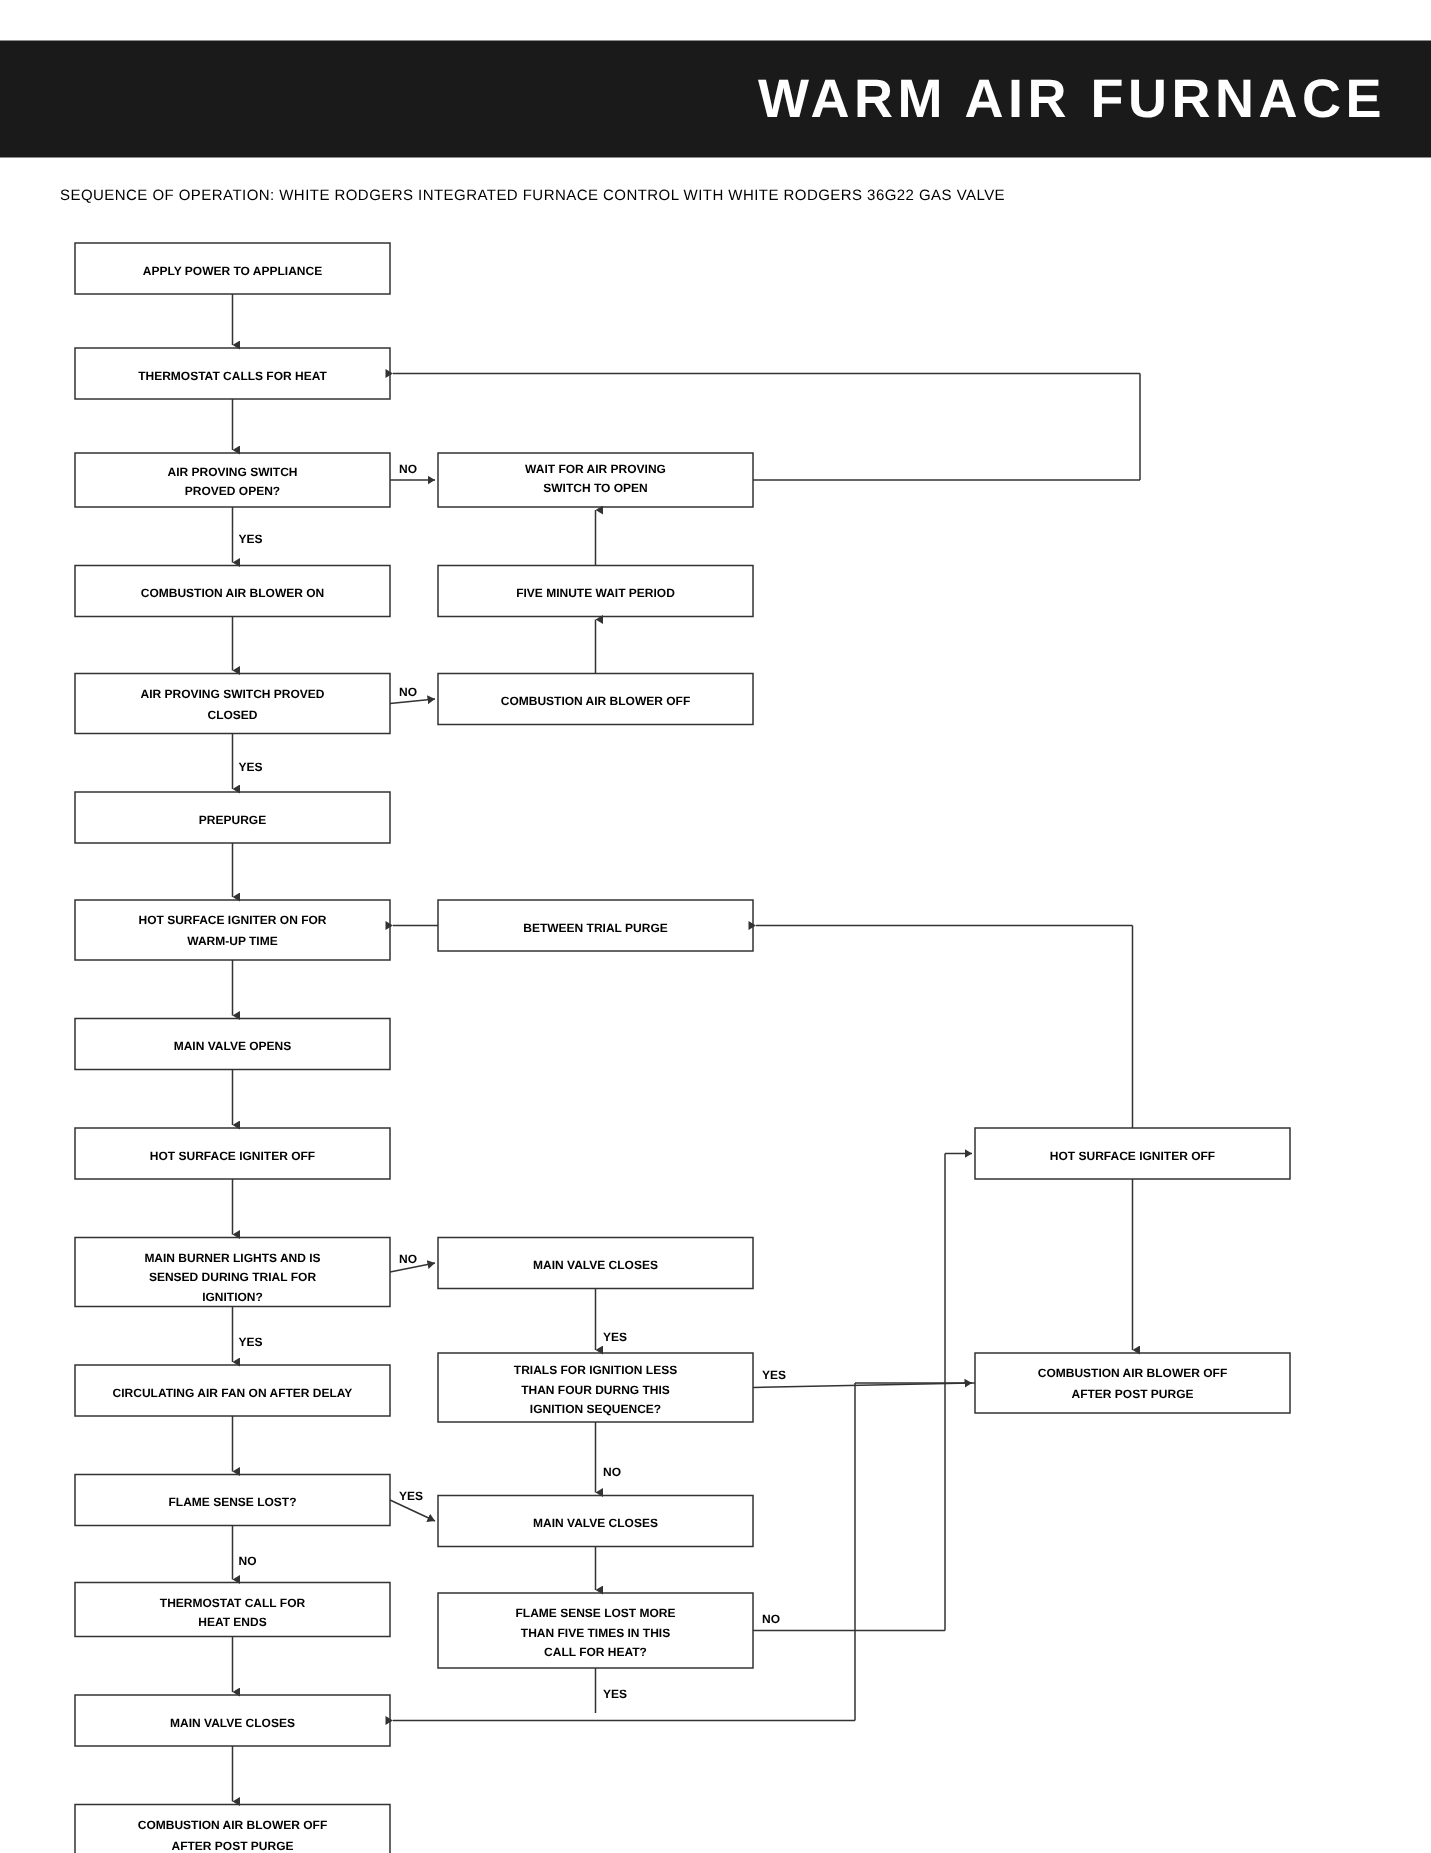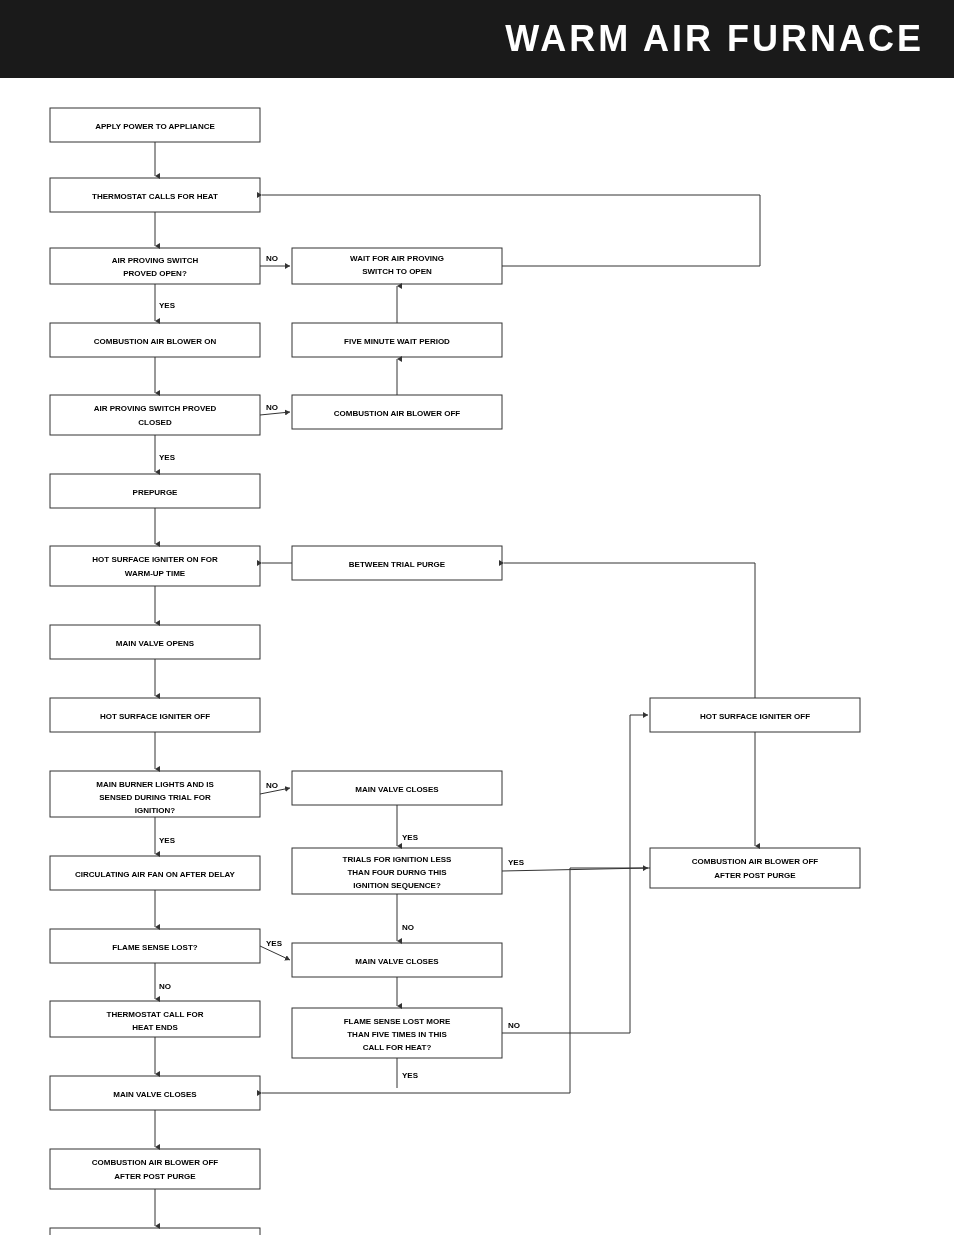--- a/index.html
+++ b/index.html
@@ -14,20 +14,21 @@
     
     .header {
       background: #1a1a1a;
       color: #fff;
       text-align: right;
       padding: 18px 30px;
       font-size: 36px;
       font-weight: bold;
       letter-spacing: 3px;
       text-transform: uppercase;
+      margin-top: 27px;
     }
 
     
     .page-content {
       padding: 20px 40px 20px 40px;
     }
 
     .troubleshooting-title {
       font-size: 12px;
       font-weight: bold;
@@ -41,20 +42,21 @@
     }
   </style>
 </head>
 <body>
 
 <div class="header">
   <span>WARM AIR FURNACE</span>
 </div>
 
 <div class="page-content">
+  <div class="subtitle">SEQUENCE OF OPERATION: WHITE RODGERS INTEGRATED FURNACE CONTROL WITH WHITE RODGERS 36G22 GAS VALVE</div>
 
   <svg width="870" height="1160" style="display:block;">
     <defs>
       <marker id="arrowDown" markerWidth="6" markerHeight="6" refX="3" refY="5" orient="auto">
         <path d="M0,0 L6,0 L3,5 Z" fill="#333"></path>
       </marker>
       <marker id="arrowUp" markerWidth="6" markerHeight="6" refX="3" refY="0" orient="auto">
         <path d="M0,5 L6,5 L3,0 Z" fill="#333"></path>
       </marker>
       <marker id="arrowRight" markerWidth="6" markerHeight="6" refX="5" refY="3" orient="auto">

